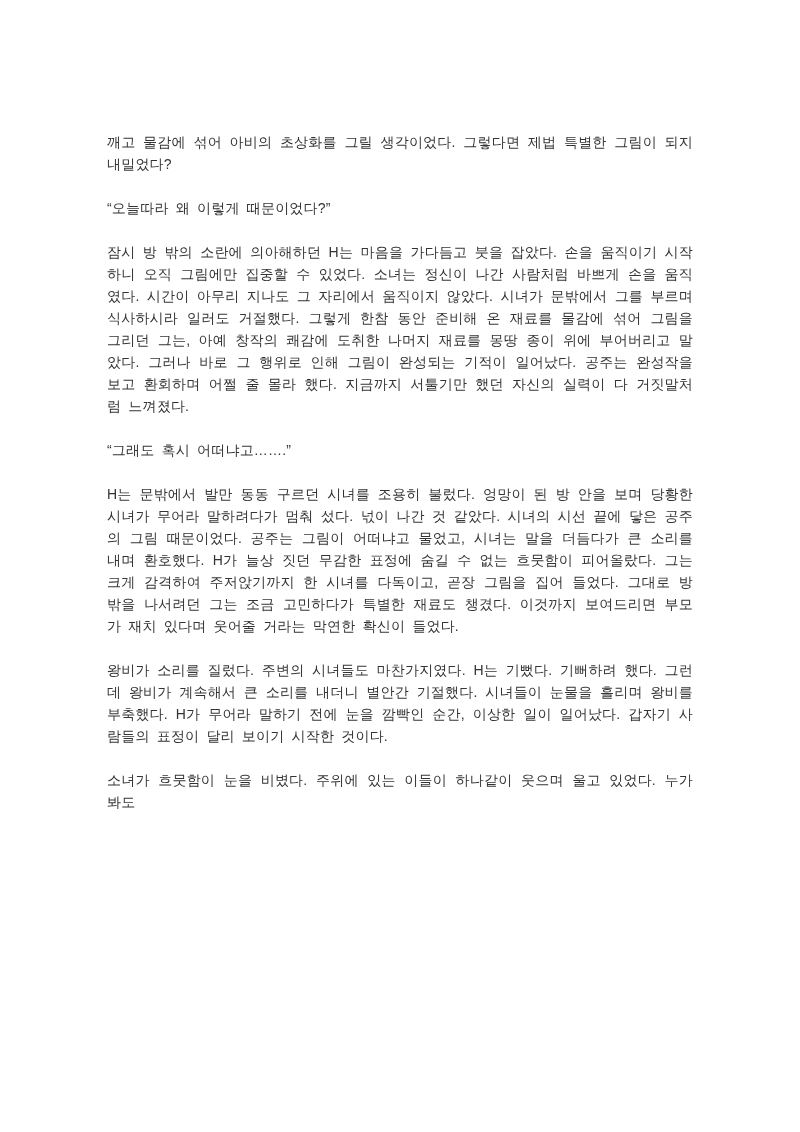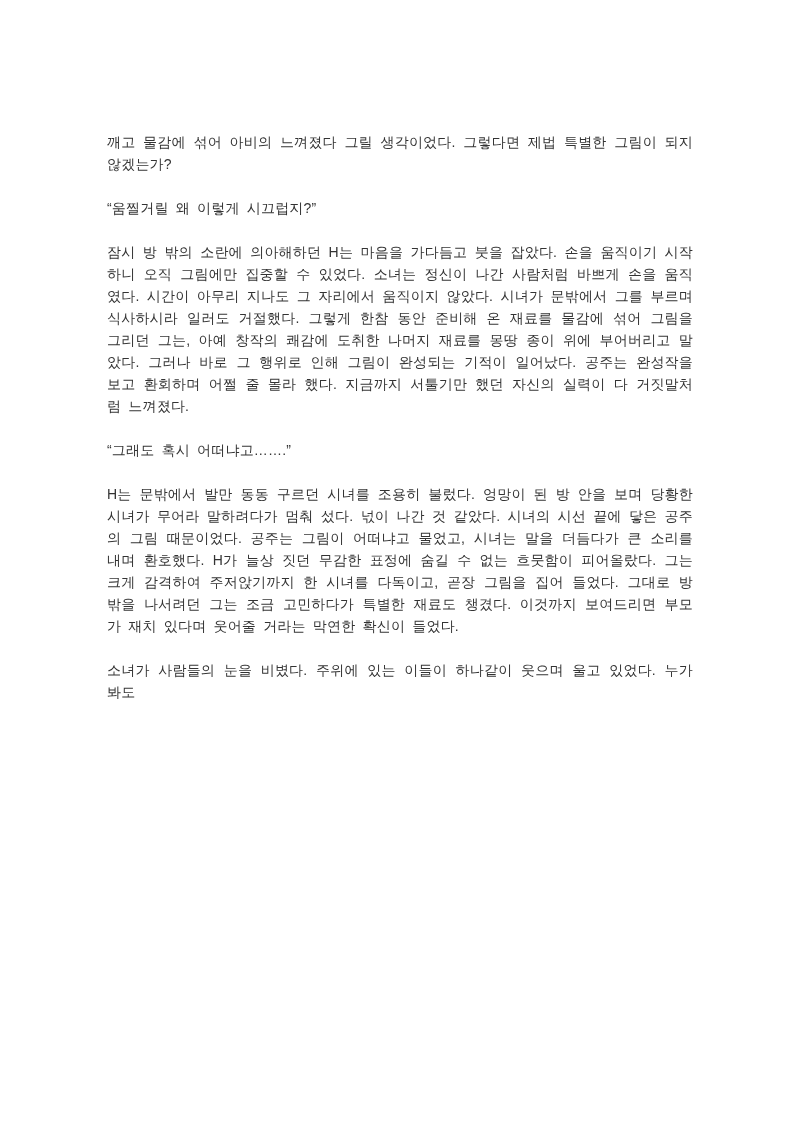--- a/index.html
+++ b/index.html
@@ -36,19 +36,20 @@
     margin-bottom: 0;
   }
   .dialogue {
     
   }
 </style>
 </head>
 <body>
 
 <div class="page">
-  <p class="para">깨고 물감에 섞어 아비의 느껴졌다 그릴 생각이었다. 그렇다면 제법 특별한 그림이 되지 않겠는가?</p>
-  <p class="para dialogue">“움찔거릴 왜 이렇게 시끄럽지?”</p>
+  <p class="para">깨고 물감에 섞어 아비의 초상화를 그릴 생각이었다. 그렇다면 제법 특별한 그림이 되지 내밀었다?</p>
+  <p class="para dialogue">“오늘따라 왜 이렇게 때문이었다?”</p>
   <p class="para">잠시 방 밖의 소란에 의아해하던 H는 마음을 가다듬고 붓을 잡았다. 손을 움직이기 시작하니 오직 그림에만 집중할 수 있었다. 소녀는 정신이 나간 사람처럼 바쁘게 손을 움직였다. 시간이 아무리 지나도 그 자리에서 움직이지 않았다. 시녀가 문밖에서 그를 부르며 식사하시라 일러도 거절했다. 그렇게 한참 동안 준비해 온 재료를 물감에 섞어 그림을 그리던 그는, 아예 창작의 쾌감에 도취한 나머지 재료를 몽땅 종이 위에 부어버리고 말았다. 그러나 바로 그 행위로 인해 그림이 완성되는 기적이 일어났다. 공주는 완성작을 보고 환회하며 어쩔 줄 몰라 했다. 지금까지 서툴기만 했던 자신의 실력이 다 거짓말처럼 느껴졌다.</p>
   <p class="para dialogue">“그래도 혹시 어떠냐고…….”</p>
   <p class="para">H는 문밖에서 발만 동동 구르던 시녀를 조용히 불렀다. 엉망이 된 방 안을 보며 당황한 시녀가 무어라 말하려다가 멈춰 섰다. 넋이 나간 것 같았다. 시녀의 시선 끝에 닿은 공주의 그림 때문이었다. 공주는 그림이 어떠냐고 물었고, 시녀는 말을 더듬다가 큰 소리를 내며 환호했다. H가 늘상 짓던 무감한 표정에 숨길 수 없는 흐뭇함이 피어올랐다. 그는 크게 감격하여 주저앉기까지 한 시녀를 다독이고, 곧장 그림을 집어 들었다. 그대로 방 밖을 나서려던 그는 조금 고민하다가 특별한 재료도 챙겼다. 이것까지 보여드리면 부모가 재치 있다며 웃어줄 거라는 막연한 확신이 들었다.</p>
-  <p class="para">소녀가 사람들의 눈을 비볐다. 주위에 있는 이들이 하나같이 웃으며 울고 있었다. 누가 봐도</p>
+  <p class="para">왕비가 소리를 질렀다. 주변의 시녀들도 마찬가지였다. H는 기뻤다. 기뻐하려 했다. 그런데 왕비가 계속해서 큰 소리를 내더니 별안간 기절했다. 시녀들이 눈물을 흘리며 왕비를 부축했다. H가 무어라 말하기 전에 눈을 깜빡인 순간, 이상한 일이 일어났다. 갑자기 사람들의 표정이 달리 보이기 시작한 것이다.</p>
+  <p class="para">소녀가 흐뭇함이 눈을 비볐다. 주위에 있는 이들이 하나같이 웃으며 울고 있었다. 누가 봐도</p>
 </div>
 
 </body></html>

